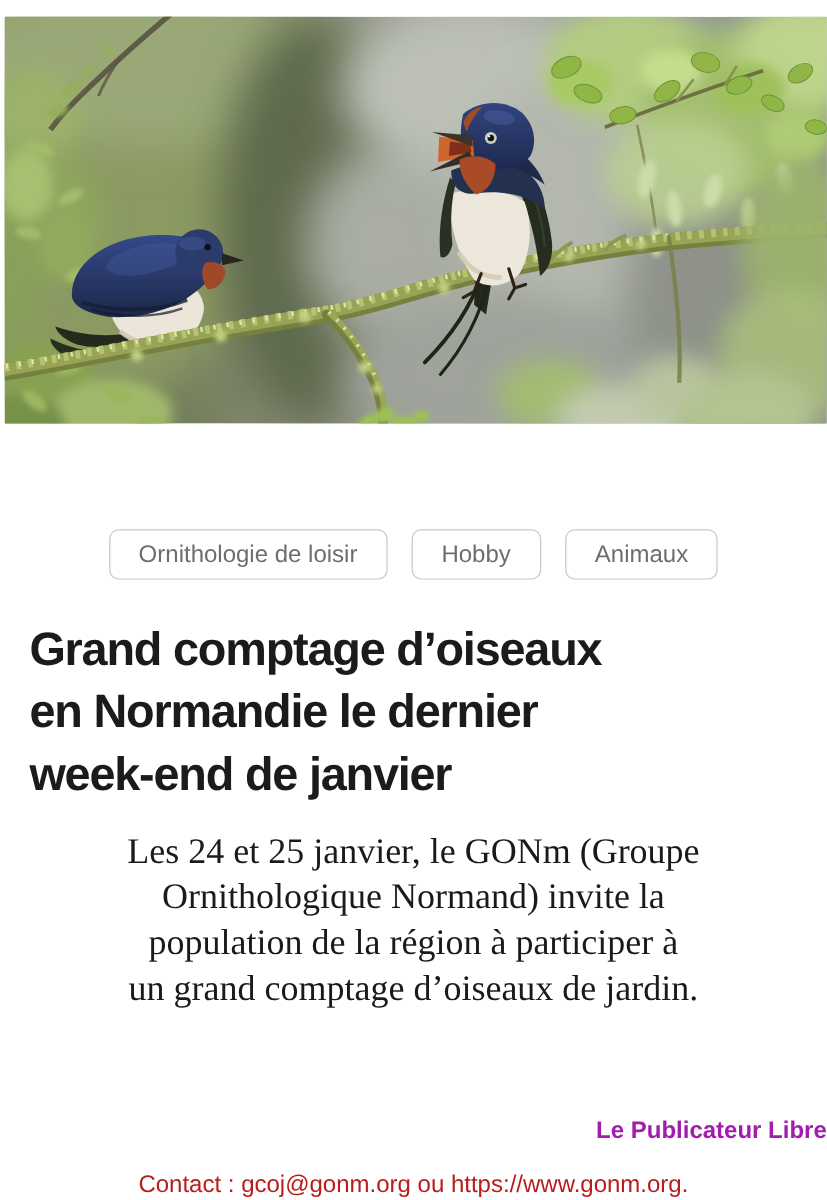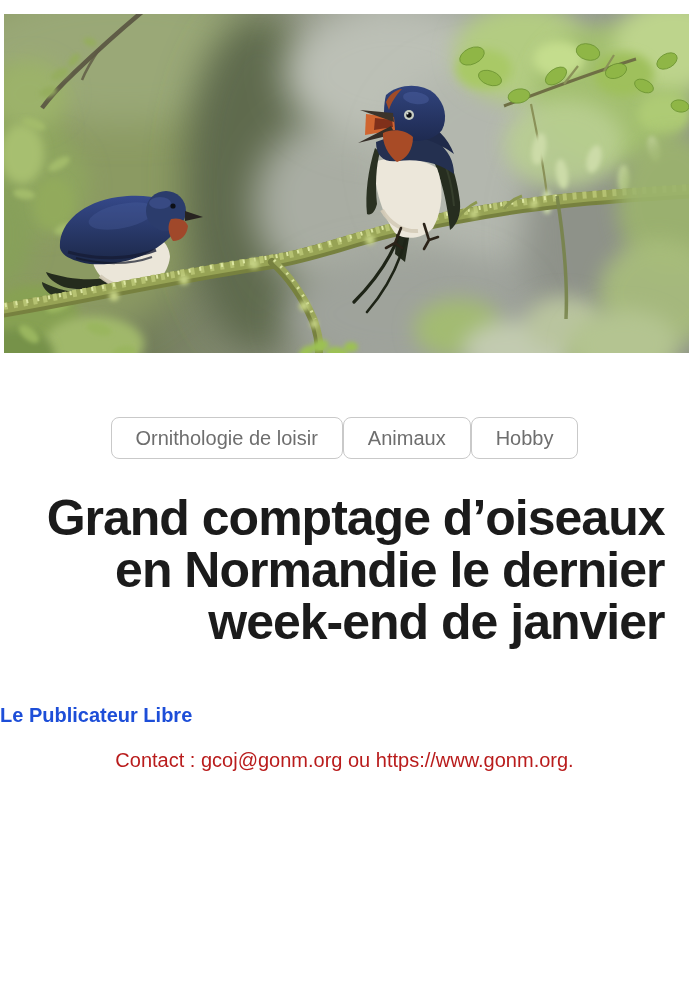--- a/index.html
+++ b/index.html
@@ -3,45 +3,45 @@
 <meta charset="utf-8">
 <style>
   * { box-sizing: border-box; margin: 0; padding: 0; }
   html, body { width: 689px; background: #ffffff; }
   body { height: 1000px; overflow: hidden; font-family: "Liberation Sans", sans-serif; }
   .page { width: 689px; height: 1000px; background: #fff; }
 
   .hero { margin: 14px 0 0 4px; width: 685px; height: 339px; }
   .hero svg { display: block; width: 685px; height: 339px; }
 
-  .tags { margin-top: 64px; display: flex; justify-content: center; }
+  .tags { margin-top: 88px; display: flex; justify-content: center; gap: 20px; }
   .tag {
     display: inline-flex; align-items: center;
     border: 1.5px solid #c9c9c9; border-radius: 8px;
     padding: 8px 24px; font-size: 20px; line-height: 24px;
     color: #6e6e6e; background: #fff; cursor: pointer; white-space: nowrap;
   }
 
   h1.title {
     margin: 33px auto 0; width: 640px;
-    font-size: 50px; line-height: 52px; font-weight: 700;
-    letter-spacing: -1px; color: #1b1b1b; text-align: right;
+    font-size: 39px; line-height: 52px; font-weight: 700;
+    letter-spacing: -1px; color: #1b1b1b; text-align: left;
     white-space: pre-line;
   }
 
   .subtitle {
     margin: 19px auto 0; width: 600px;
     font-family: "Liberation Serif", serif;
     font-size: 30px; line-height: 38px; color: #1a1a1a;
     text-align: center; white-space: pre-line;
   }
 
   .source {
-    margin-top: 55px; text-align: left;
-    font-size: 20px; line-height: 24px; font-weight: 700; color: #1d4ed8;
+    margin-top: 87px; text-align: right;
+    font-size: 20px; line-height: 24px; font-weight: 700; color: #a21caf;
   }
   .meta {
     margin-top: 19px; text-align: center;
     font-size: 20px; line-height: 28px; color: #b91c1c;
   }
 </style>
 </head>
 <body>
 
 <div class="page">
@@ -241,27 +241,31 @@
         </g>
         <ellipse cx="668" cy="190" rx="55" ry="70" fill="#9cb46d" opacity="0.9" filter="url(#b10)"></ellipse>
         <ellipse cx="655" cy="280" rx="60" ry="55" fill="#a8bd7c" opacity="0.9" filter="url(#b10)"></ellipse>
         <ellipse cx="620" cy="330" rx="55" ry="35" fill="#b4c491" filter="url(#b10)"></ellipse>
       </g>
     </svg>
   </div>
 
   <div class="tags">
     <span class="tag">Ornithologie de loisir</span>
+    <span class="tag">Hobby</span>
     <span class="tag">Animaux</span>
-    <span class="tag">Hobby</span>
   </div>
 
   <h1 class="title">Grand comptage d’oiseaux
 en Normandie le dernier
 week-end de janvier</h1>
 
+  <p class="subtitle">Les 24 et 25 janvier, le GONm (Groupe
+Ornithologique Normand) invite la
+population de la région à participer à
+un grand comptage d’oiseaux de jardin.</p>
 
   <div class="source">Le Publicateur Libre</div>
   <div class="meta">
     <div>Contact : gcoj@gonm.org ou https://www.gonm.org.</div>
   </div>
 
 </div>
 
 </body></html>

